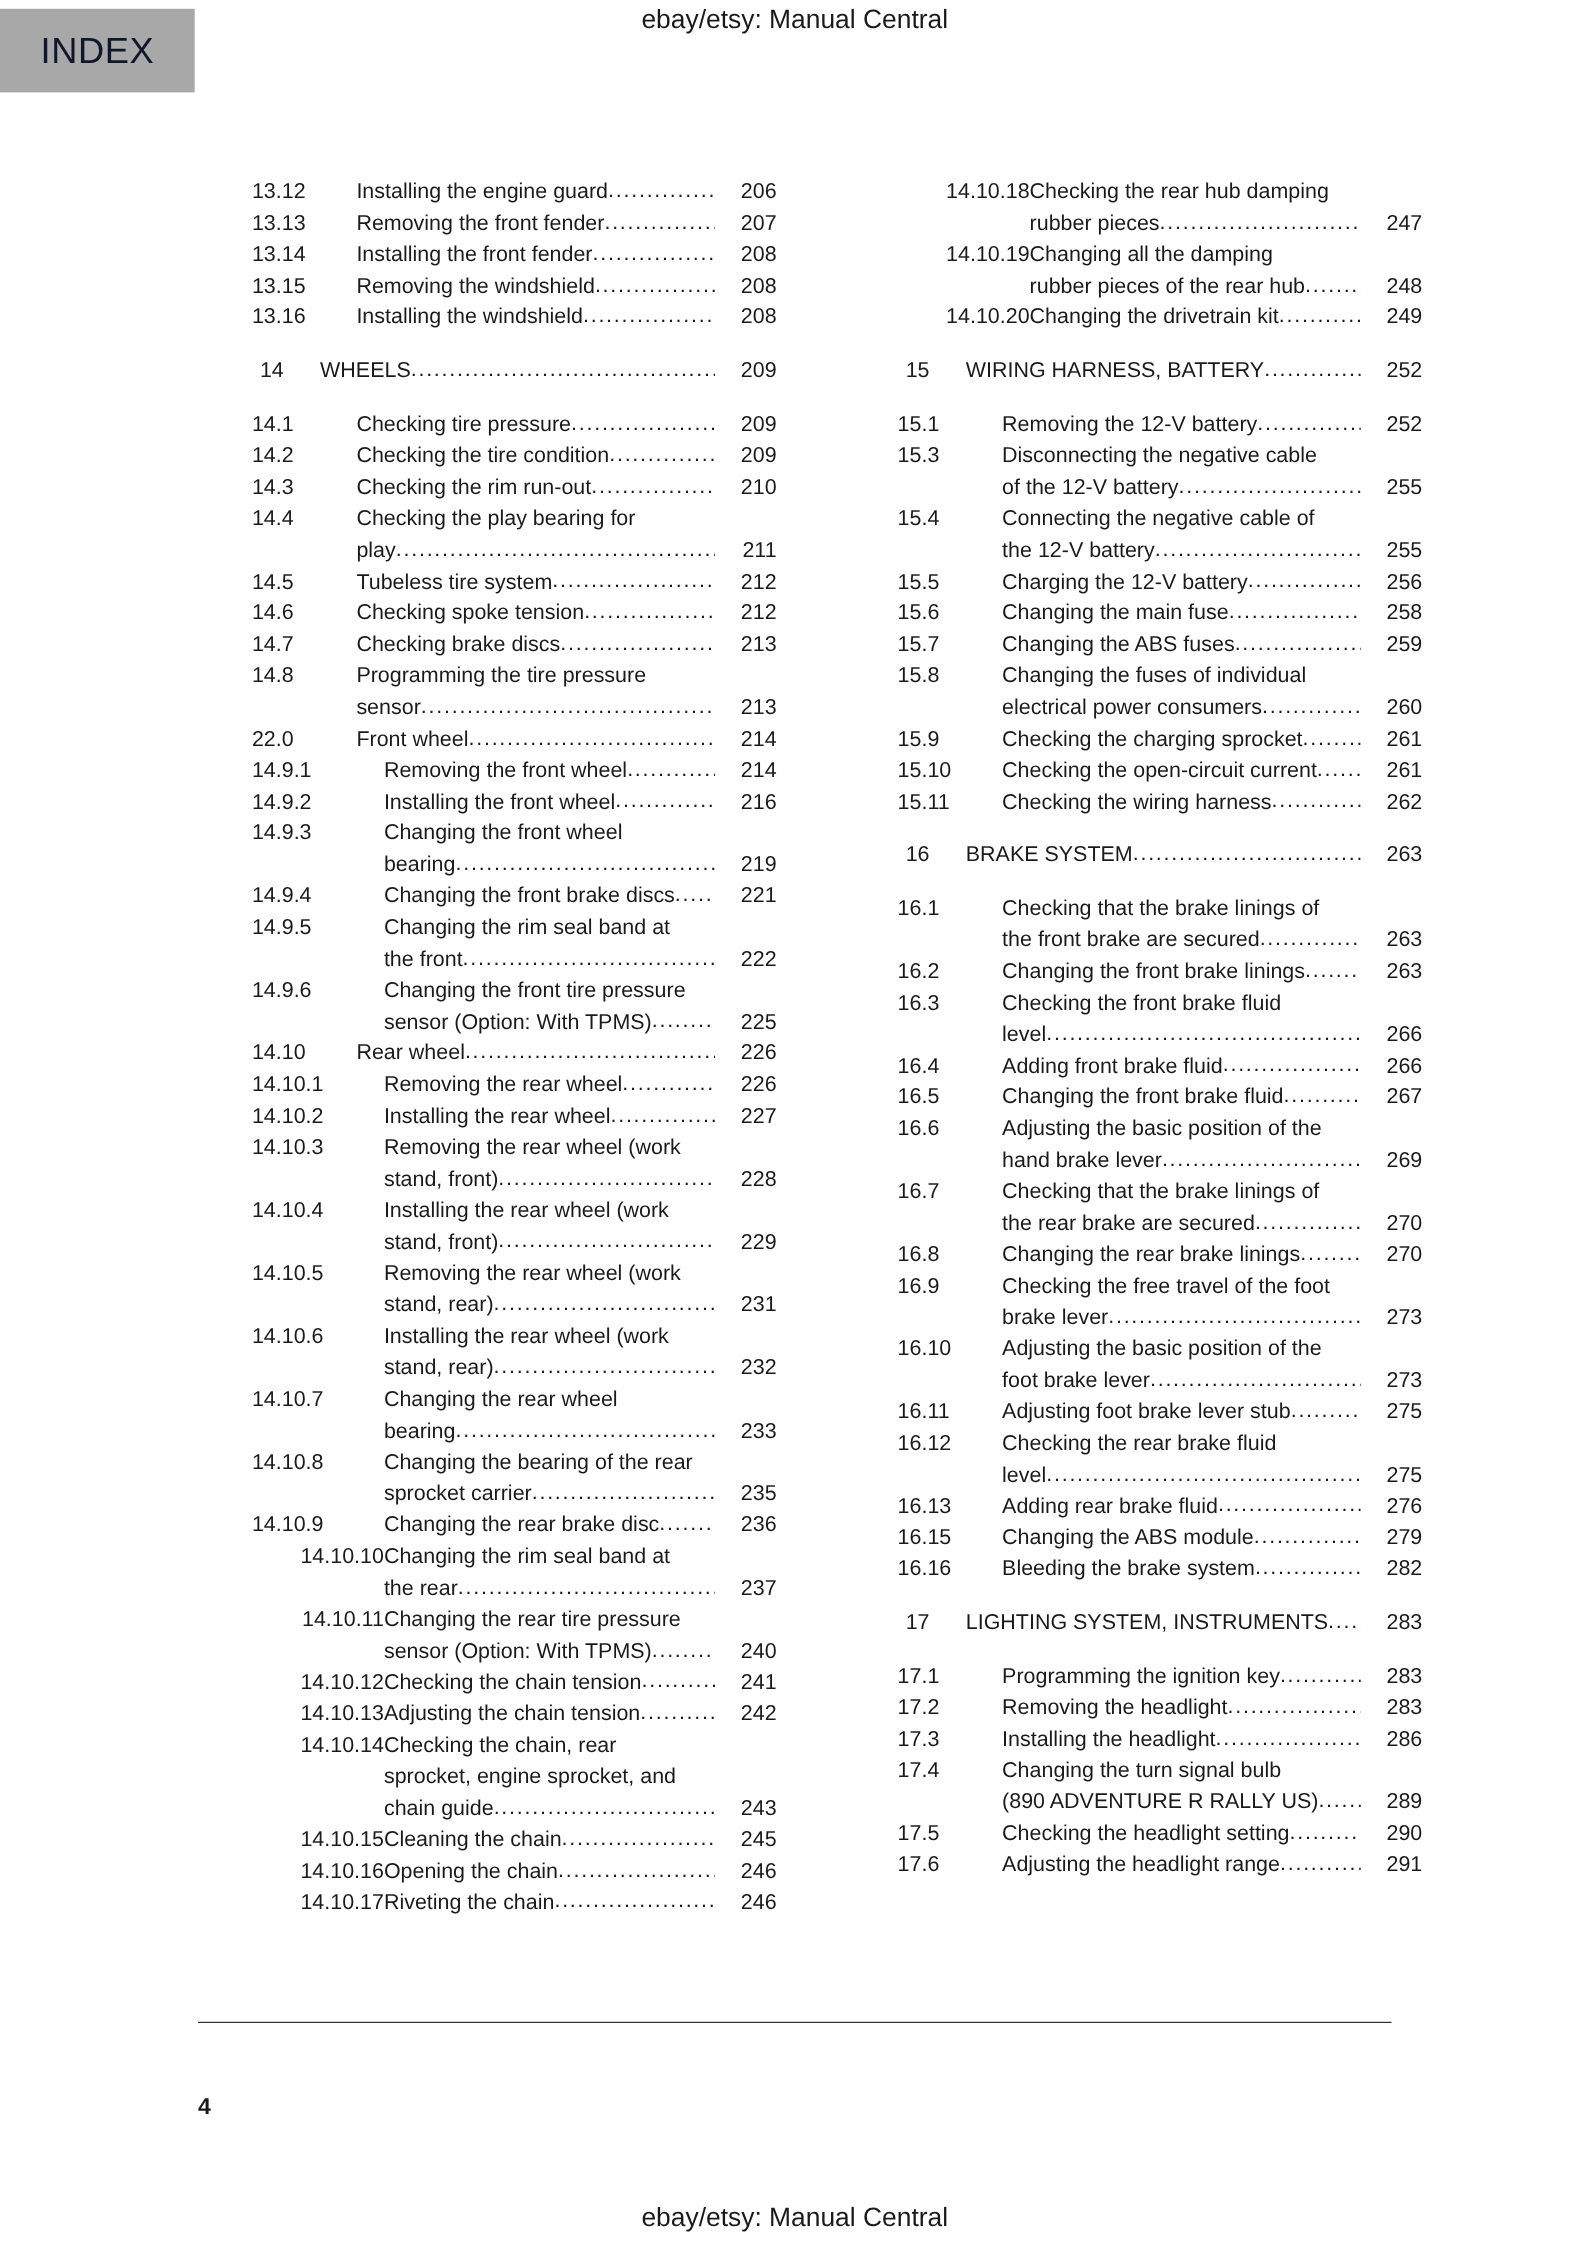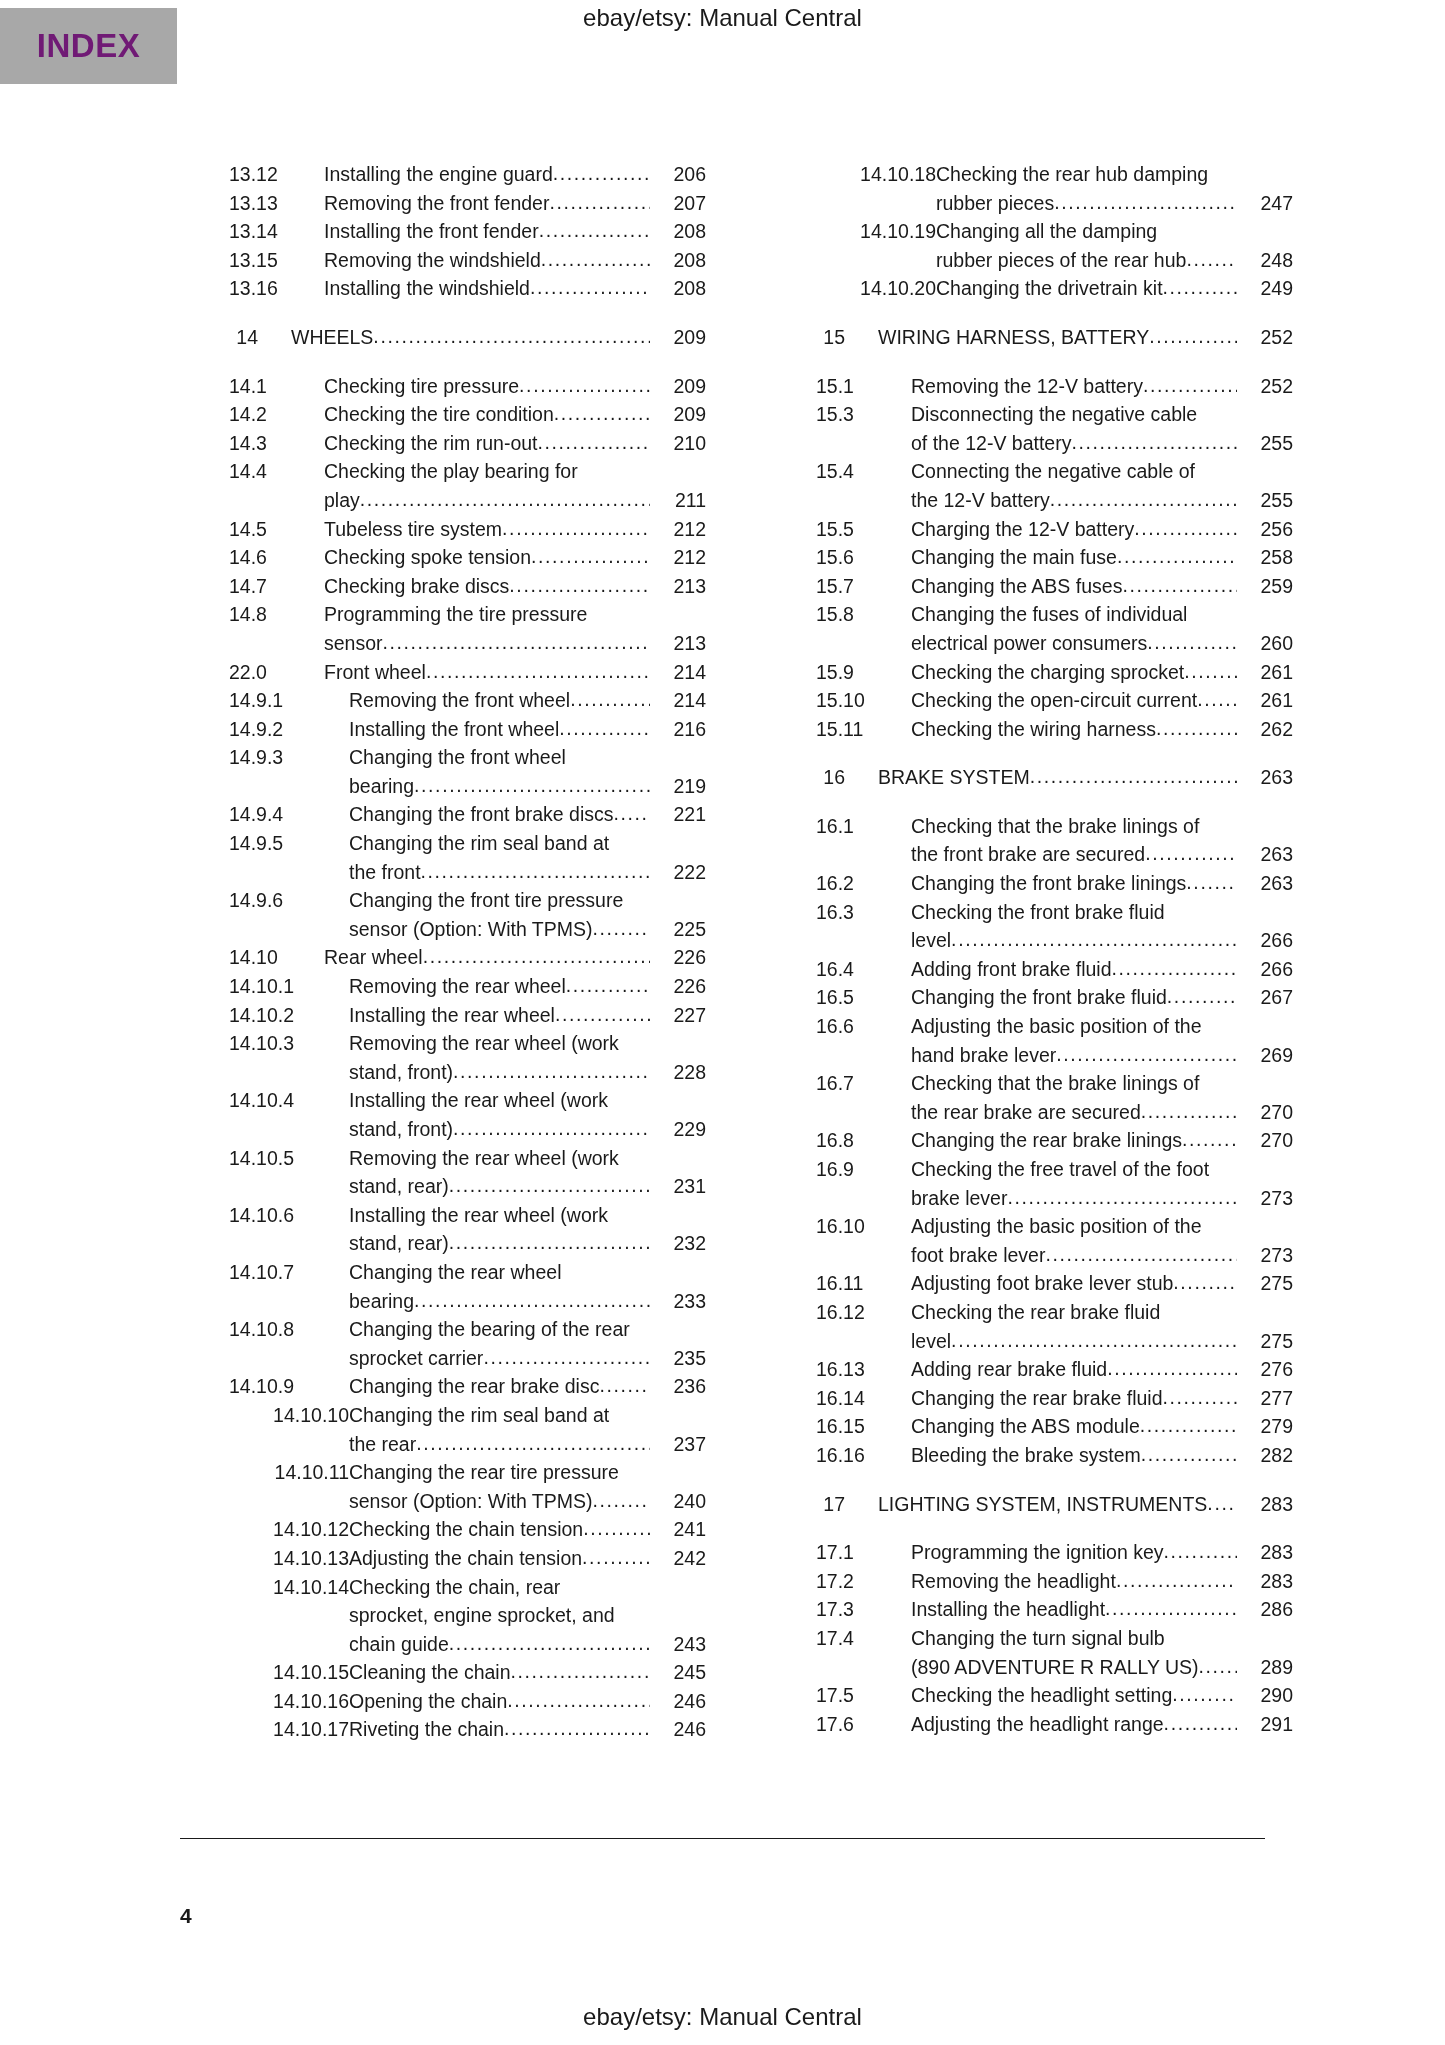--- a/index.html
+++ b/index.html
@@ -23,23 +23,23 @@
     top: 8px;
     width: 177px;
     height: 76px;
     background: #a8a8a8;
     display: flex;
     align-items: center;
     justify-content: center;
   }
   .index-tab-label {
     font-size: 33px;
-    font-weight: bold;
+    font-weight: normal;
     letter-spacing: 0.5px;
-    color: #701a75;
+    color: #0f172a;
   }
   .watermark-top {
     position: absolute;
     top: 0px;
     left: 0;
     width: 1445px;
     text-align: center;
     font-size: 24px;
     color: #1a1a1a;
     line-height: 32px;
@@ -915,30 +915,20 @@
         <div class="num">16.13</div>
         <div class="body">
           <div class="ln">
             <span class="txt">Adding rear brake fluid</span>
             <span class="dots"></span>
             <span class="pg">276</span>
           </div>
         </div>
       </div>
       <div class="entry lvl2">
-        <div class="num">16.14</div>
-        <div class="body">
-          <div class="ln">
-            <span class="txt">Changing the rear brake fluid</span>
-            <span class="dots"></span>
-            <span class="pg">277</span>
-          </div>
-        </div>
-      </div>
-      <div class="entry lvl2">
         <div class="num">16.15</div>
         <div class="body">
           <div class="ln">
             <span class="txt">Changing the ABS module</span>
             <span class="dots"></span>
             <span class="pg">279</span>
           </div>
         </div>
       </div>
       <div class="entry lvl2">

